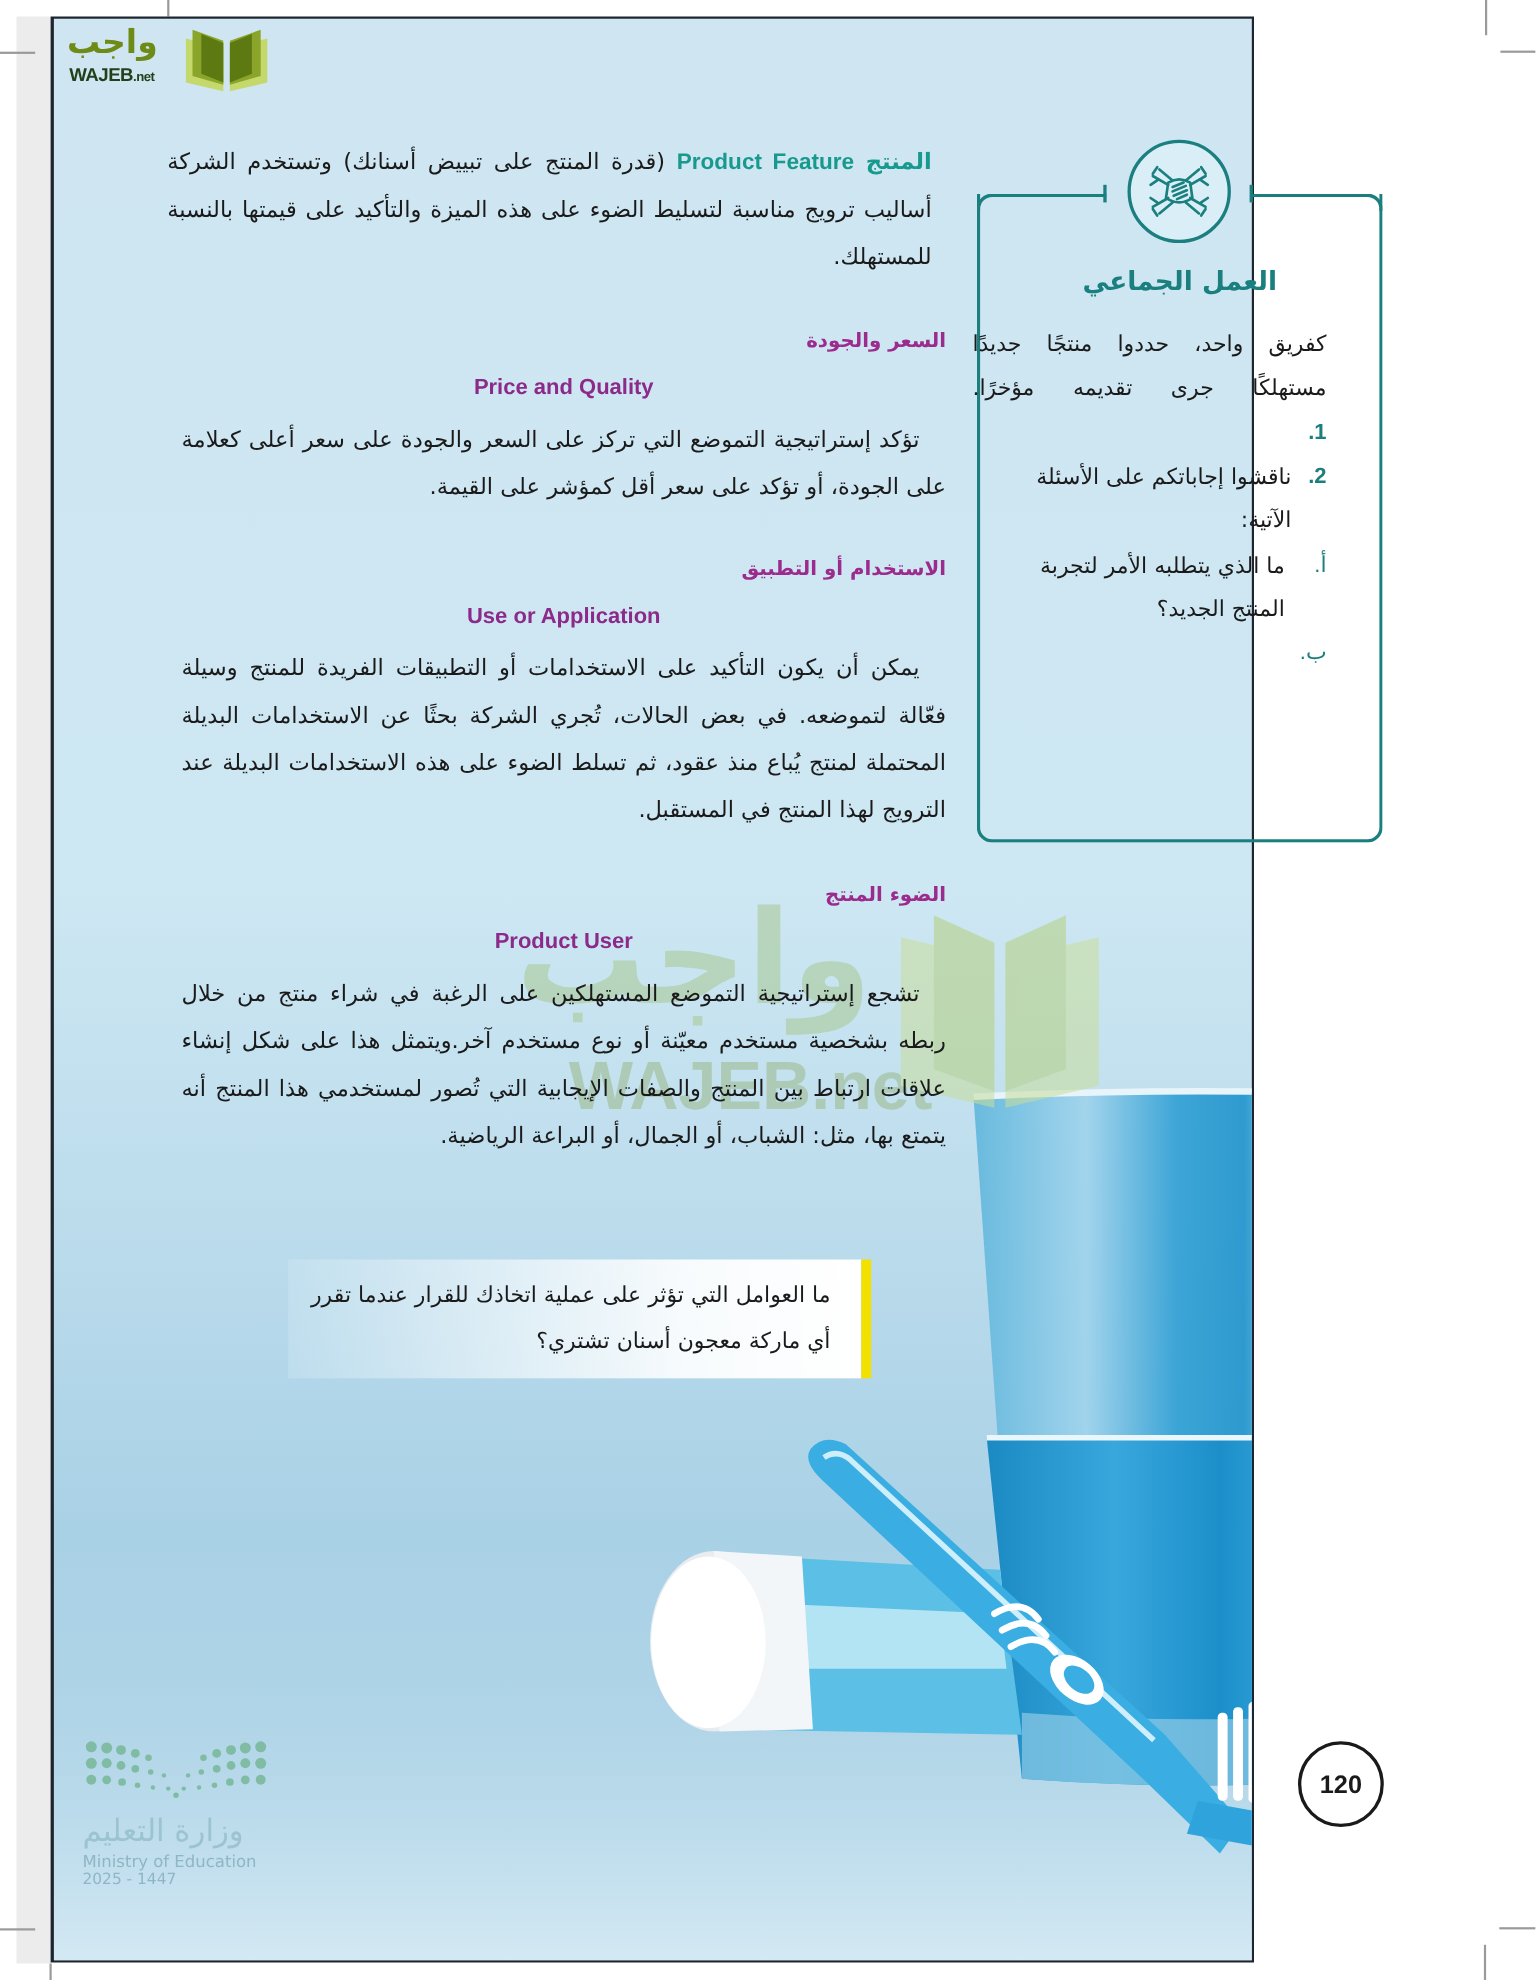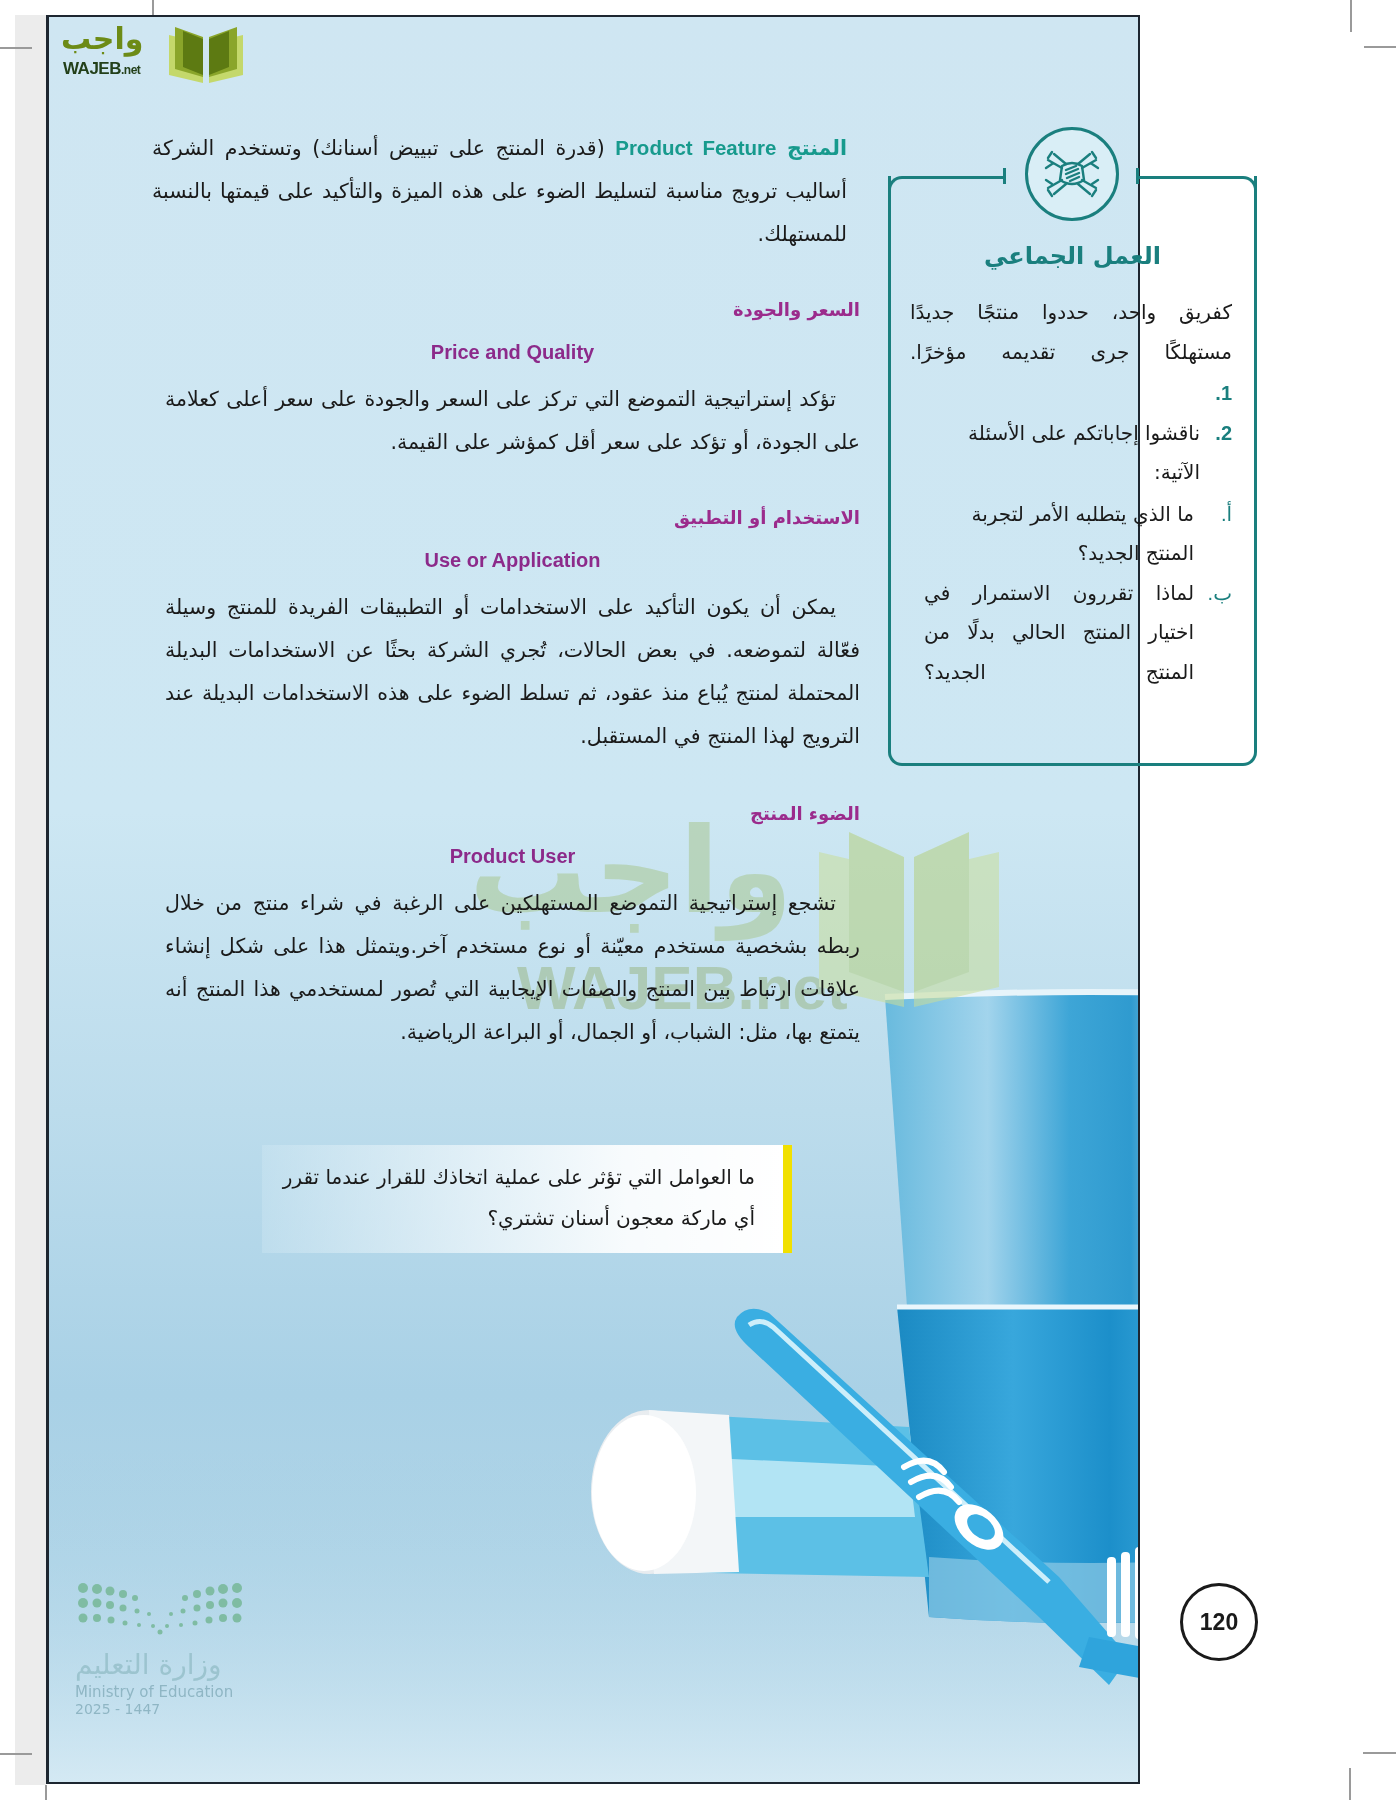--- a/index.html
+++ b/index.html
@@ -37,21 +37,21 @@
   .team-box {
     position: absolute; left: 888px; top: 176px; width: 369px; height: 590px;
     border: 3px solid #1a7f7e; border-top: none; border-radius: 0 0 14px 14px;
   }
   .team-top-l { position: absolute; left: 888px; top: 176px; width: 118px; height: 16px; border-top: 3px solid #1a7f7e; border-left: 3px solid #1a7f7e; border-radius: 14px 0 0 0; }
   .team-top-r { position: absolute; left: 1138px; top: 176px; width: 119px; height: 16px; border-top: 3px solid #1a7f7e; border-right: 3px solid #1a7f7e; border-radius: 0 14px 0 0; }
   .tick { position: absolute; width: 3px; height: 16px; background: #1a7f7e; top: 168px; }
   .team-icon { position: absolute; left: 1025px; top: 127px; width: 94px; height: 94px; border-radius: 50%; border: 3px solid #1a7f7e; background: #d9eef6; display: flex; align-items: center; justify-content: center; }
 
   .team-title { position: absolute; left: 888px; top: 242px; width: 369px; text-align: center; font-weight: bold; font-size: 24px; color: #1a7f7e; }
-  .team-body { position: absolute; left: 910px; top: 293px; width: 322px; font-size: 20px; line-height: 39.5px; color: #1a1a1a; }
+  .team-body { position: absolute; left: 884px; top: 293px; width: 322px; font-size: 20px; line-height: 39.5px; color: #1a1a1a; }
   .team-body .li { display: flex; direction: rtl; }
   .team-body .num { color: #1a7f7e; font-weight: bold; width: 32px; flex: none; font-family: "Liberation Sans", sans-serif; }
   .team-body .sub { padding-right: 0; }
   .team-body .sub .num { color: #1a7f7e; font-weight: normal; width: 38px; }
   .just { text-align: justify; text-align-last: justify; }
 
   .question {
     position: absolute; left: 262px; top: 1145px; width: 530px; height: 108px;
     background: linear-gradient(90deg, rgba(215,236,246,0.3) 0%, rgba(255,255,255,0.9) 70%, #ffffff 100%);
     border-right: 9px solid #f1e000;
@@ -221,21 +221,20 @@
   <div class="li">
     <span class="num">2.</span>
     <span style="width:250px;">ناقشوا إجاباتكم على الأسئلة الآتية:</span>
   </div>
   <div class="li sub" style="margin-top:2px;">
     <span class="num">أ.</span>
     <span style="width:260px;">ما الذي يتطلبه الأمر لتجربة المنتج الجديد؟</span>
   </div>
   <div class="li sub">
     <span class="num">ب.</span>
-    <span class="just" style="width:270px;">لماذا تقررون الاستمرار في اختيار المنتج الحالي بدلًا من المنتج الجديد؟</span>
   </div>
 </div>
 
 <div class="question rtl">
   <span>ما العوامل التي تؤثر على عملية اتخاذك للقرار عندما تقرر أي ماركة معجون أسنان تشتري؟</span>
 </div>
 
 <div class="ministry">
   <svg width="170" height="58" viewBox="0 0 170 58">
     <g fill="#7fbca3">

